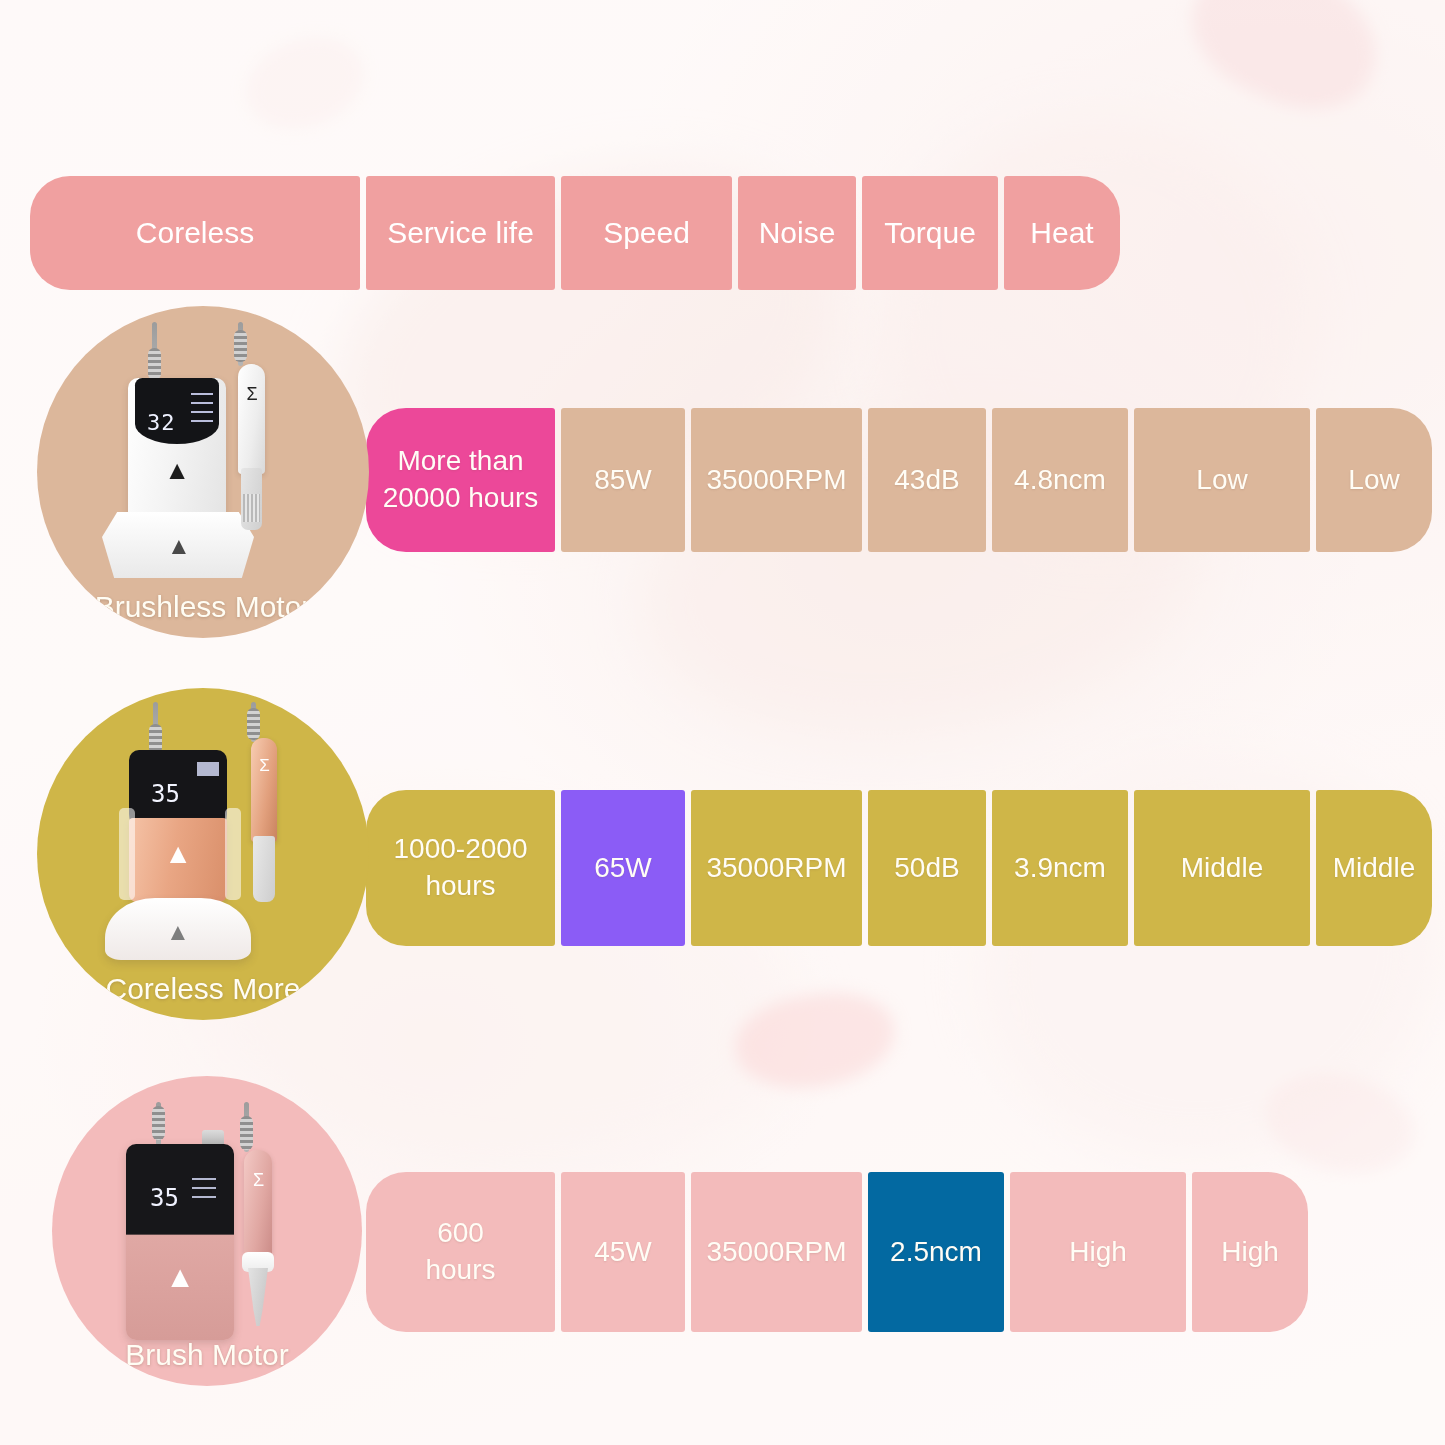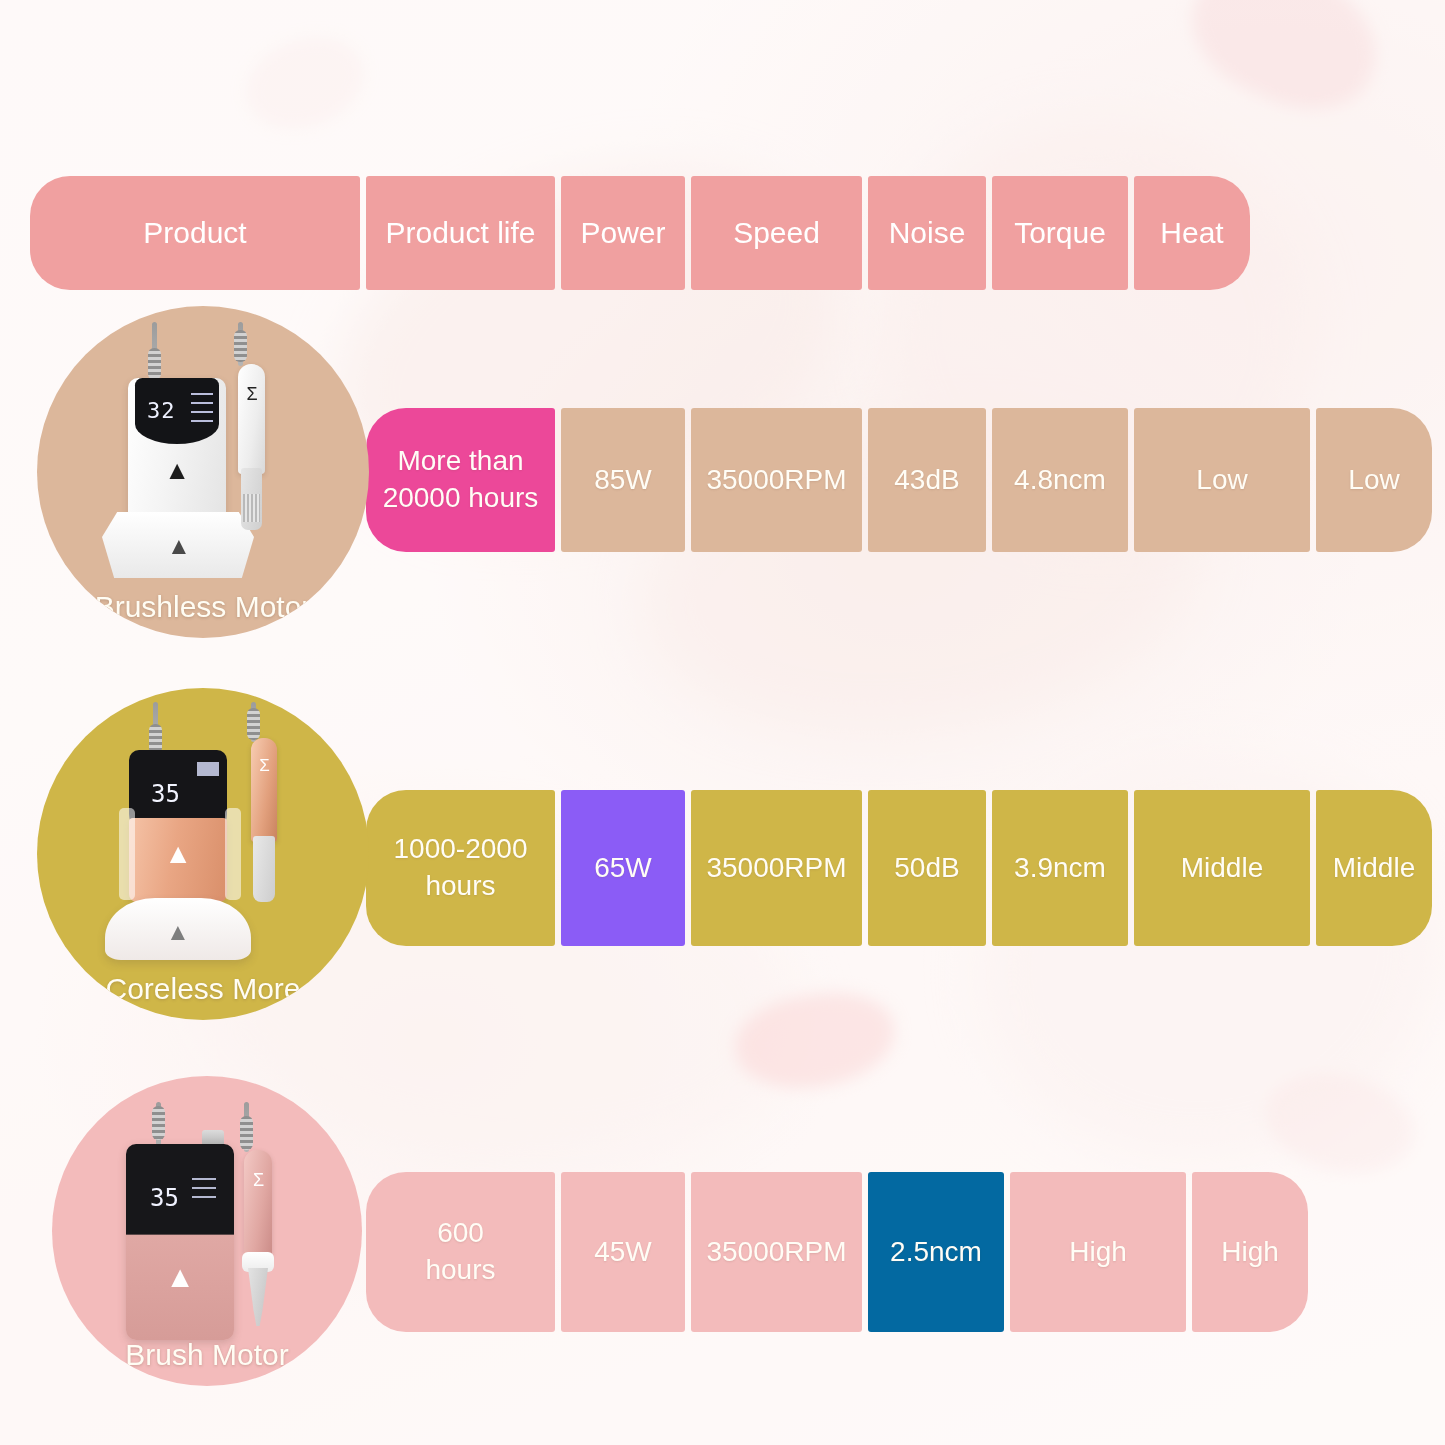--- a/index.html
+++ b/index.html
@@ -186,21 +186,21 @@
     background: linear-gradient(100deg, #ffffff 0%, #f4f4f4 45%, #e4e4e4 100%);
     border-radius: 10px 10px 6px 6px;
     box-shadow: 0 3px 7px rgba(90,70,60,.20);
   }
   .d1 .screen {
     position: absolute; left: 47px; top: 56px; width: 84px; height: 66px;
     background: #131417;
     border-radius: 8px 8px 46px 46px / 8px 8px 22px 22px;
   }
   .d1 .digits {
-    position: absolute; left: 12px; top: 20px;
+    position: absolute; left: 12px; top: 32px;
     color: #eef1ff; font-size: 22px; font-family: "DejaVu Sans Mono", monospace;
     letter-spacing: 1px;
   }
   .d1 .mini {
     position: absolute; right: 6px; top: 15px; width: 22px; height: 32px;
     background: repeating-linear-gradient(180deg, rgba(215,220,255,.85) 0 2px, transparent 2px 9px);
   }
   .d1 .logo {
     position: absolute; left: 68px; top: 136px; width: 42px; height: 24px;
     color: #1d1d1d; font-size: 26px; line-height: 24px; text-align: center;
@@ -333,23 +333,22 @@
     <div class="bg-nail n2"></div>
     <div class="bg-nail n3"></div>
     <div class="bg-nail n4"></div>
     <div class="bg-wash"></div>
   </div>
 
 
   <div class="table">
 
     <div class="row row-header">
-      <div class="cell first c-product">Product</div>
-      <div class="cell c-service">Product life</div>
-      <div class="cell c-power">Power</div>
+      <div class="cell first c-product">Coreless</div>
+      <div class="cell c-service">Service life</div>
       <div class="cell c-speed">Speed</div>
       <div class="cell c-noise">Noise</div>
       <div class="cell c-torque">Torque</div>
       <div class="cell last c-heat">Heat</div>
     </div>
 
     <div class="row row-1">
       <div class="cell product-spacer c-product"></div>
       <div class="cell first c-service" style="background:#ec4899">
         <span>

